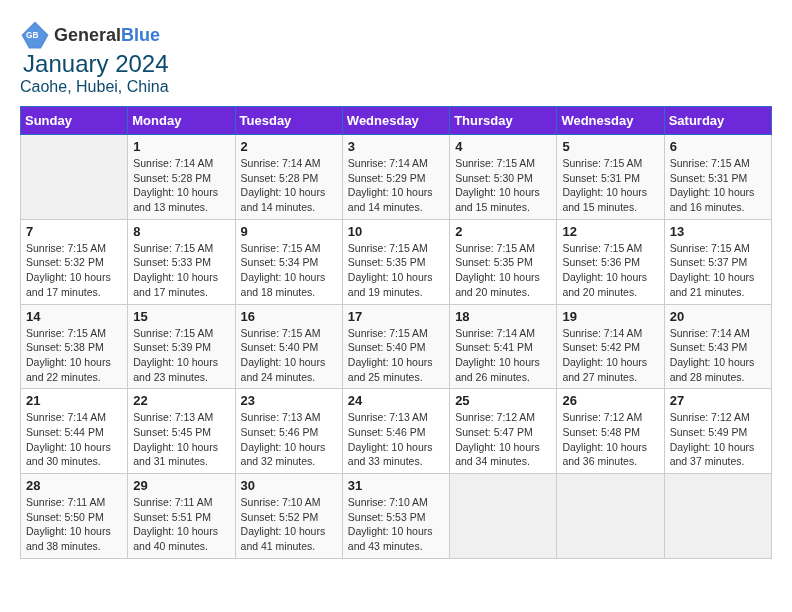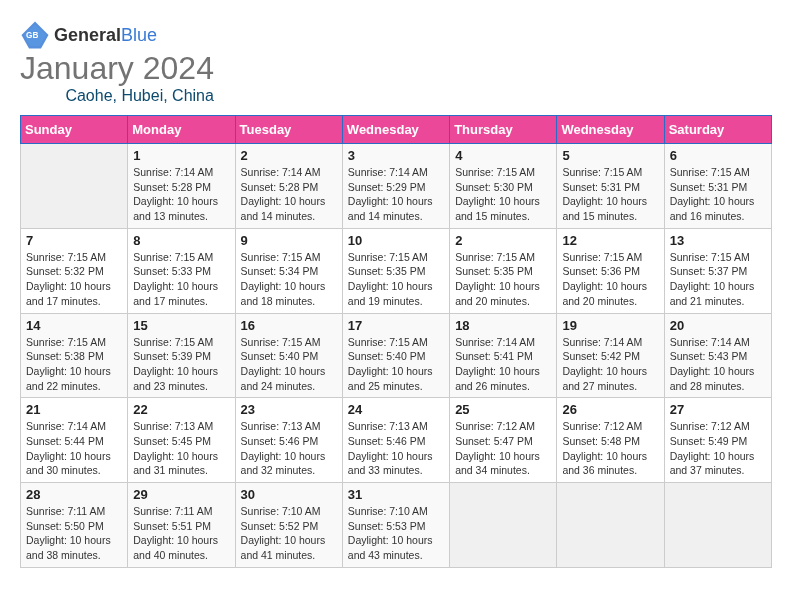--- a/index.html
+++ b/index.html
@@ -21,47 +21,47 @@
       display: flex;
       align-items: center;
     }
     .logo-text-general {
       font-size: 18px;
       font-weight: bold;
       color: #333;
     }
     .logo-text-blue {
       font-size: 18px;
-      font-weight: normal;
+      font-weight: bold;
       color: #3a7bd5;
     }
     .logo-icon {
       width: 30px;
       height: 30px;
       margin-right: 4px;
     }
     .title-block {
       text-align: right;
     }
     .month-title {
-      font-size: 32px;
+      font-size: 24px;
       font-weight: normal;
-      color: #737373;
+      color: #0c4a6e;
     }
     .location {
       font-size: 16px;
       color: #0c4a6e;
     }
     table {
       width: 100%;
       border-collapse: collapse;
       font-size: 11px;
     }
     thead tr th {
-      background-color: #ec4899;
+      background-color: #6d28d9;
       color: #fff;
       padding: 6px 4px;
       text-align: left;
       font-size: 13px;
       font-weight: bold;
       border: 1px solid #2a6bc5;
     }
     tbody tr td {
       vertical-align: top;
       padding: 4px 5px;

